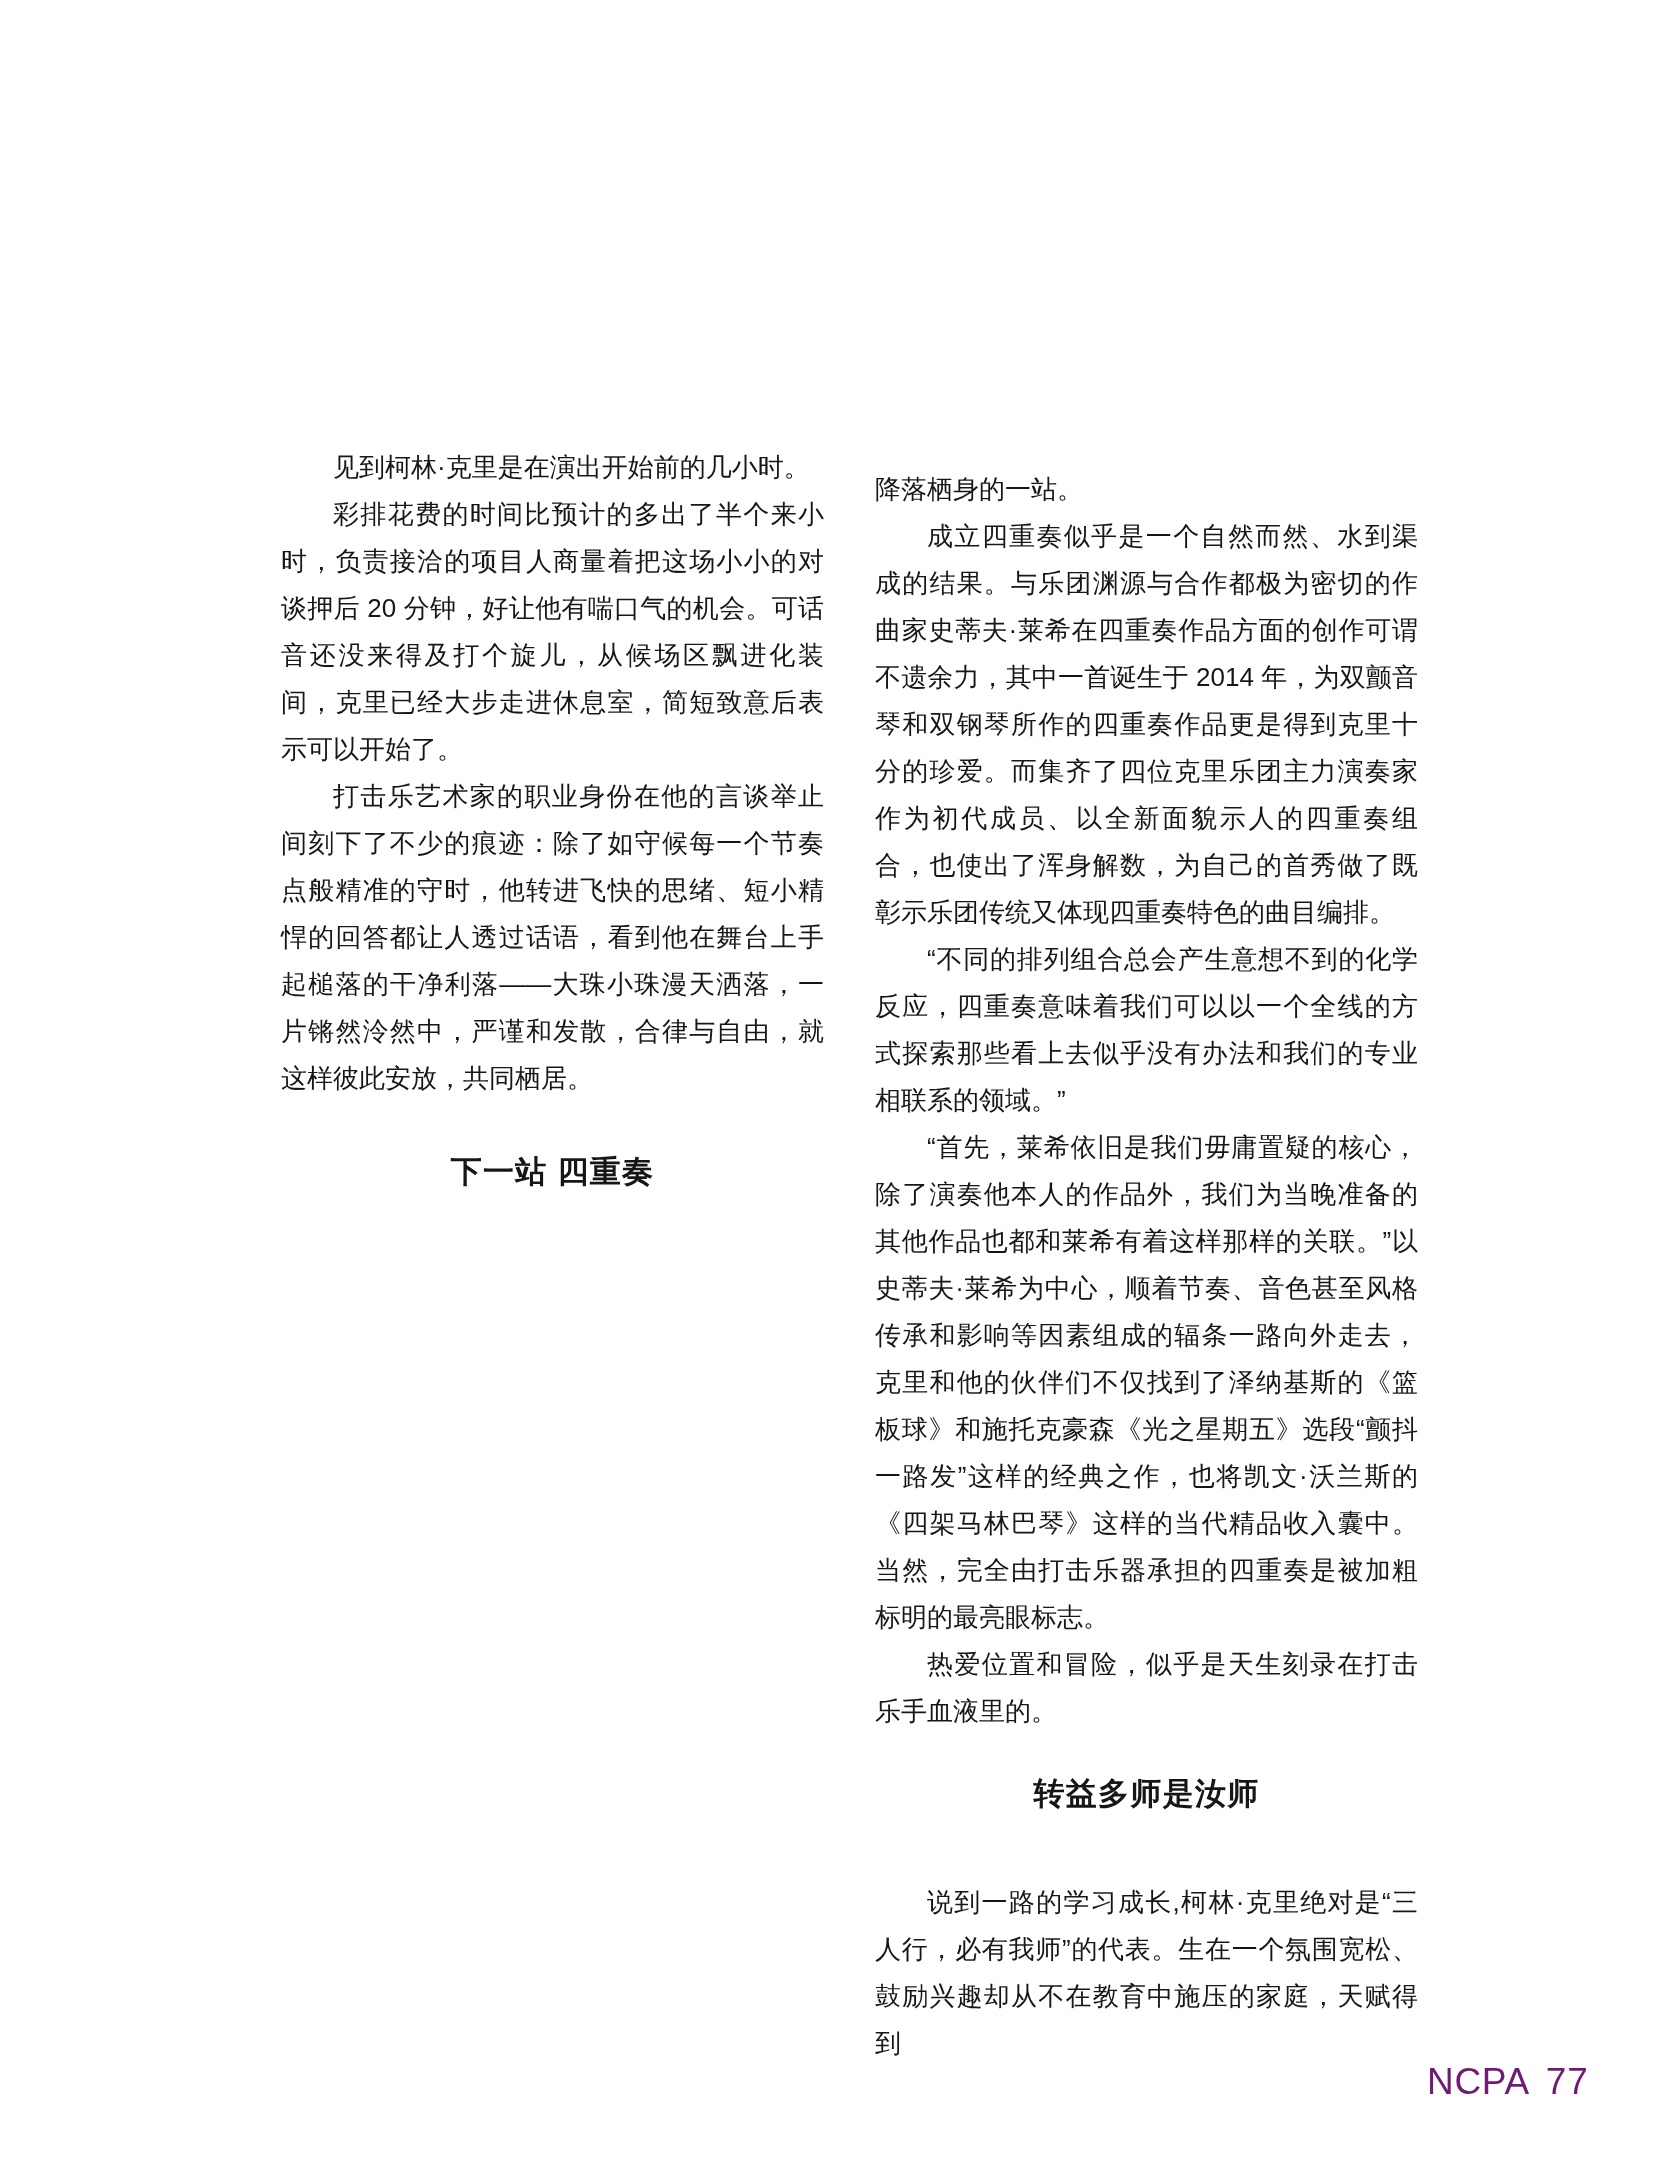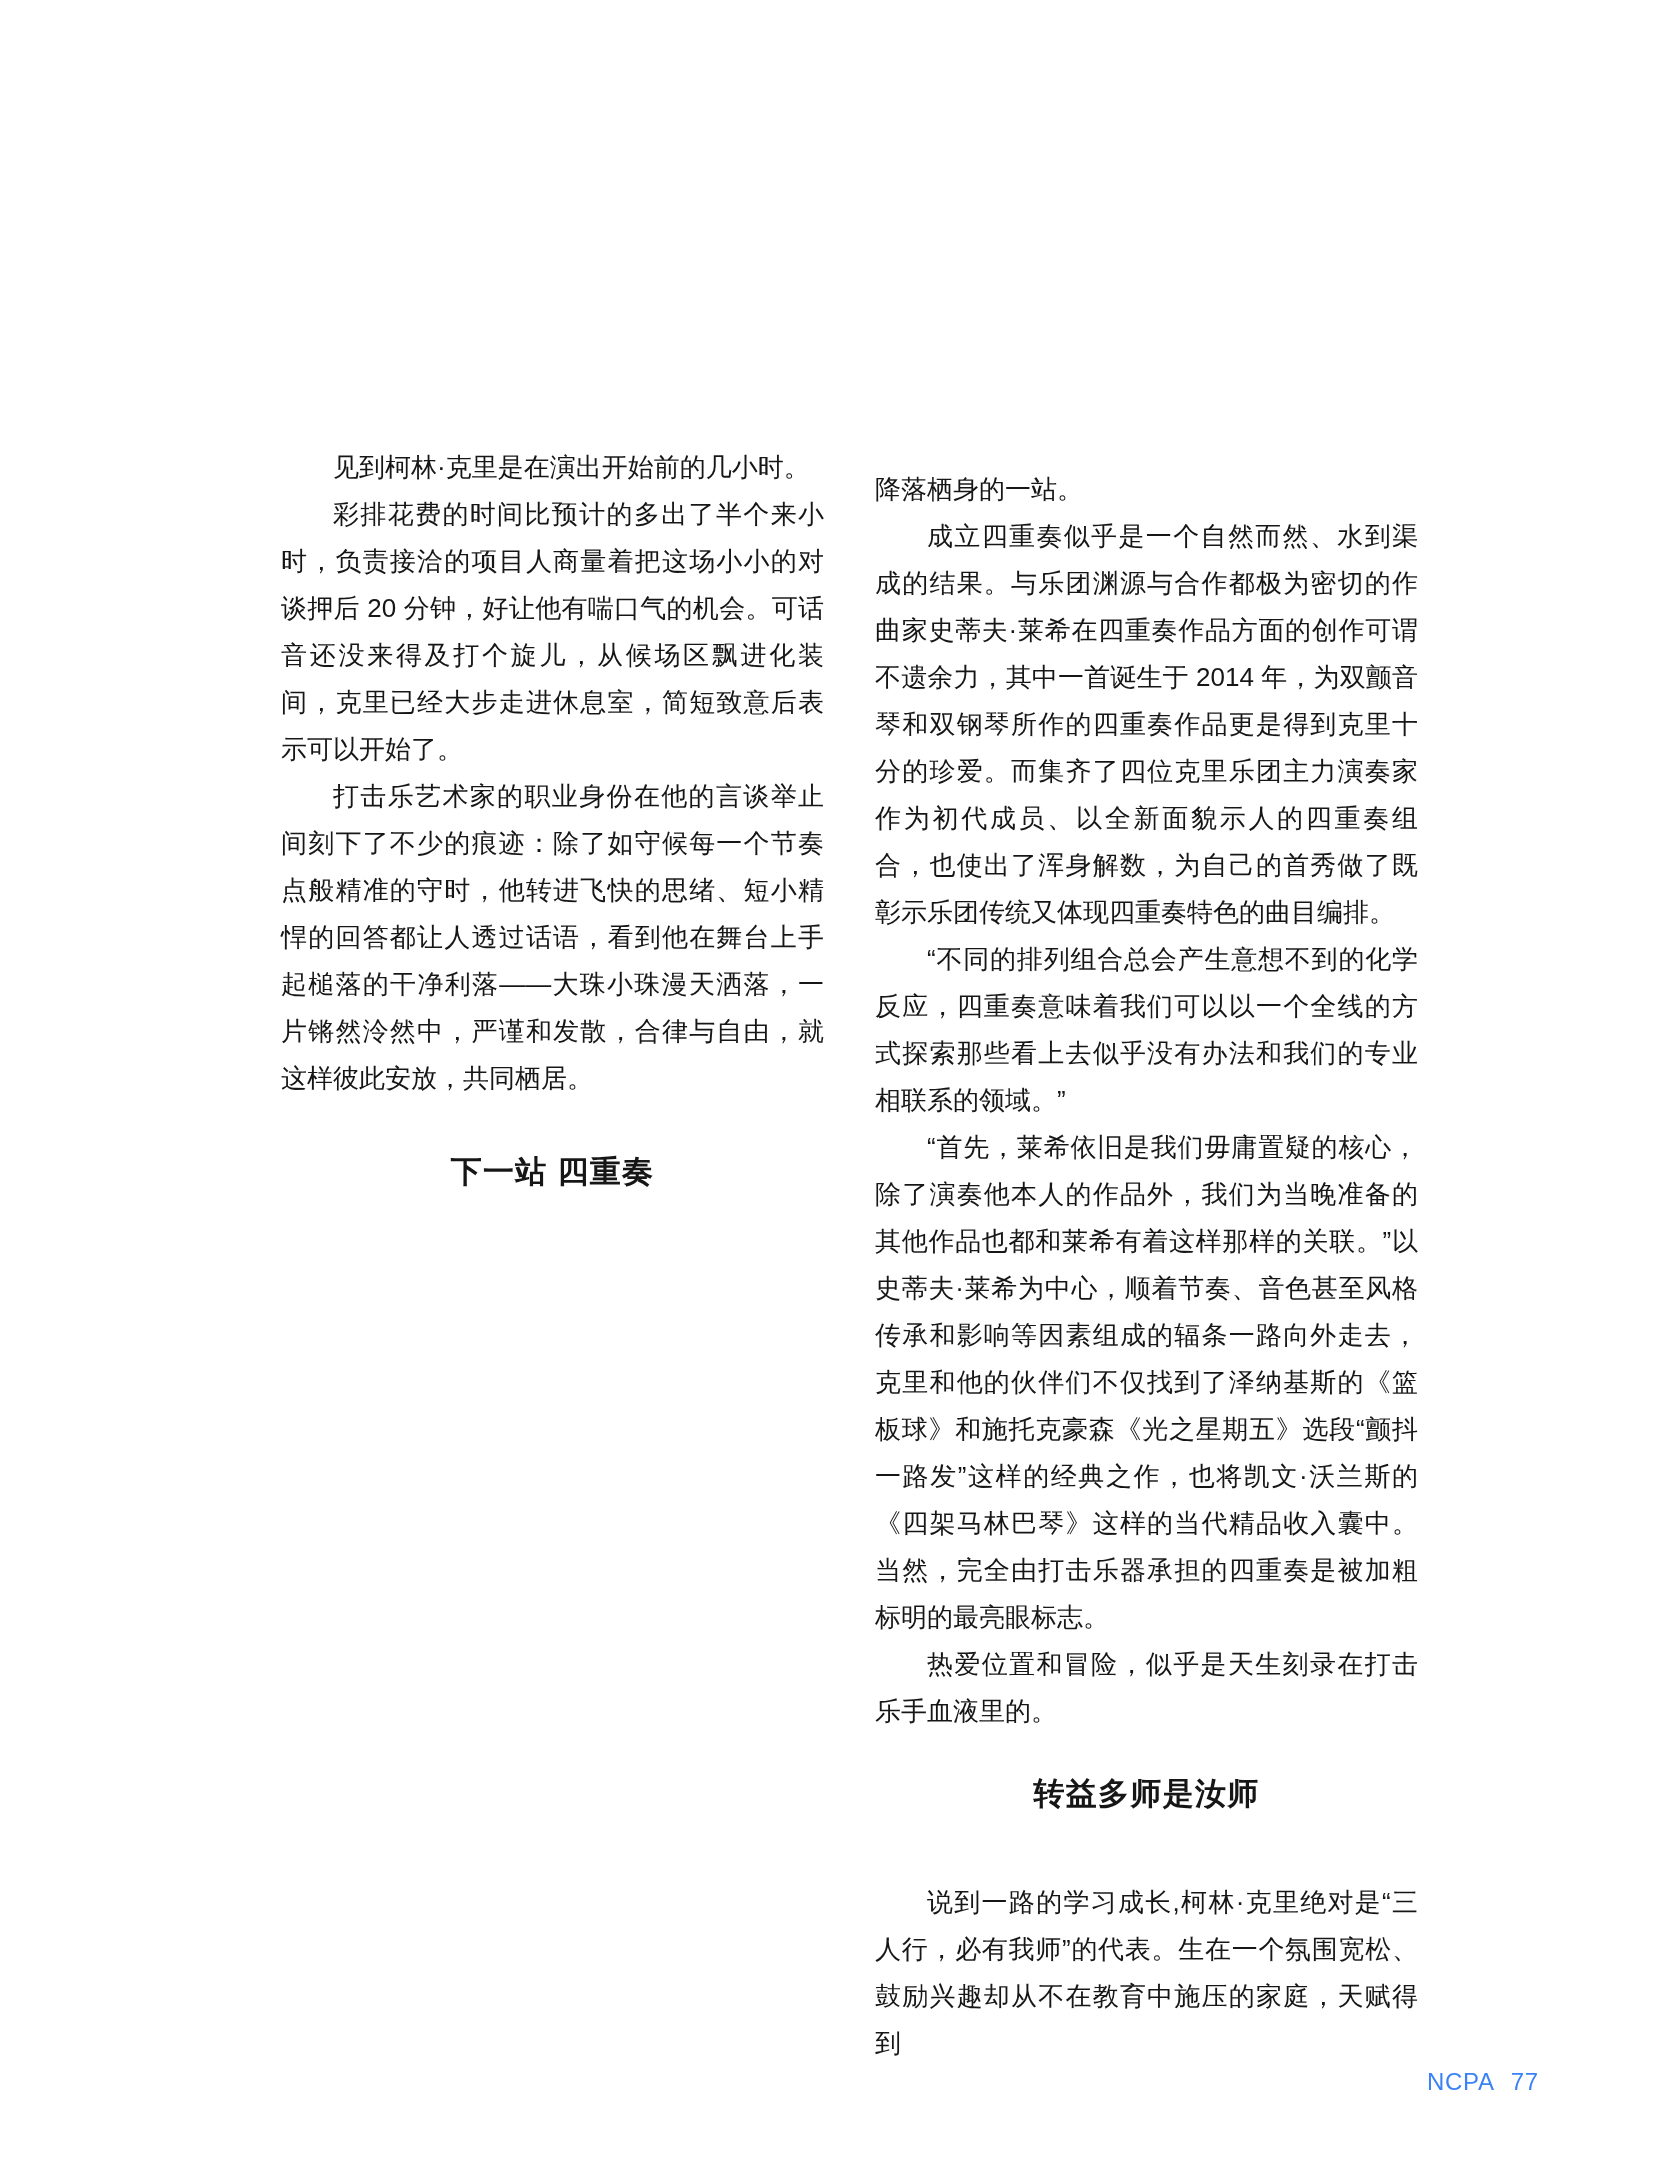--- a/index.html
+++ b/index.html
@@ -31,23 +31,23 @@
     font-weight:800;
     text-indent:0;
     margin:49px 0 36px 0;
     text-align:center;
     letter-spacing:1.3px;
   }
   .col-right h2 { margin:38px 0 64px 0; }
   .page-footer {
     position:absolute;
     left:1427px; top:2065px;
-    font-size:24px;
+    font-size:37px;
     line-height:34px;
-    color:#3b82f6;
+    color:#701a75;
     letter-spacing:0.7px;
     white-space:nowrap;
   }
   .page-footer .page-num { margin-left:16px; }
 </style>
 </head>
 <body>
 
 <div class="page">
 

